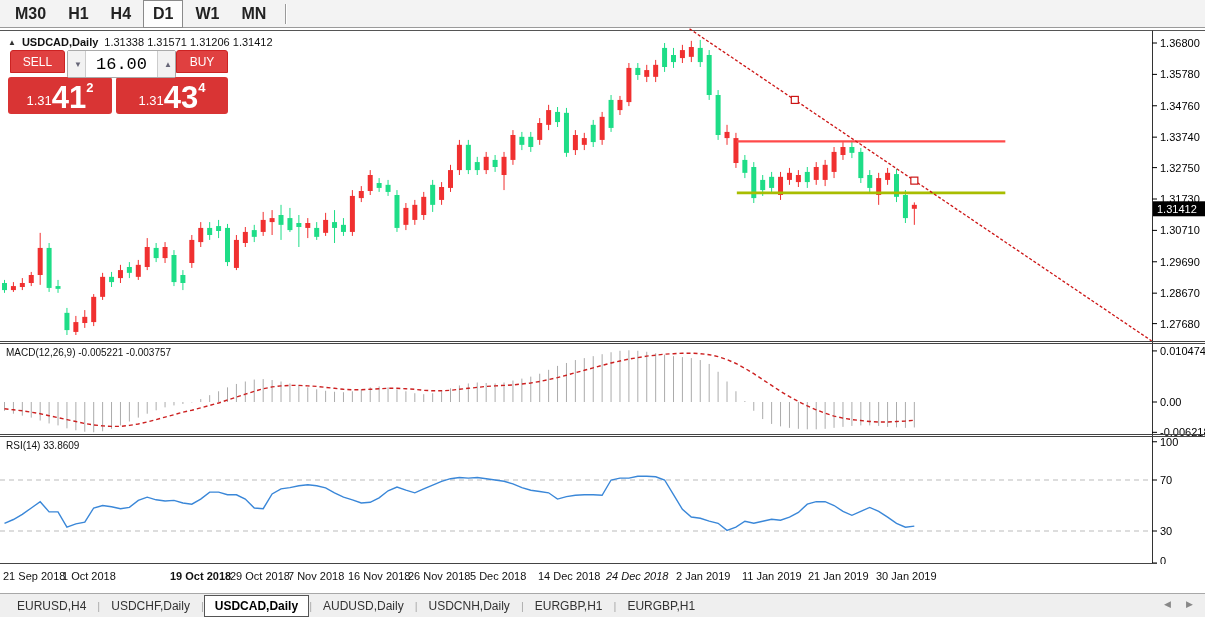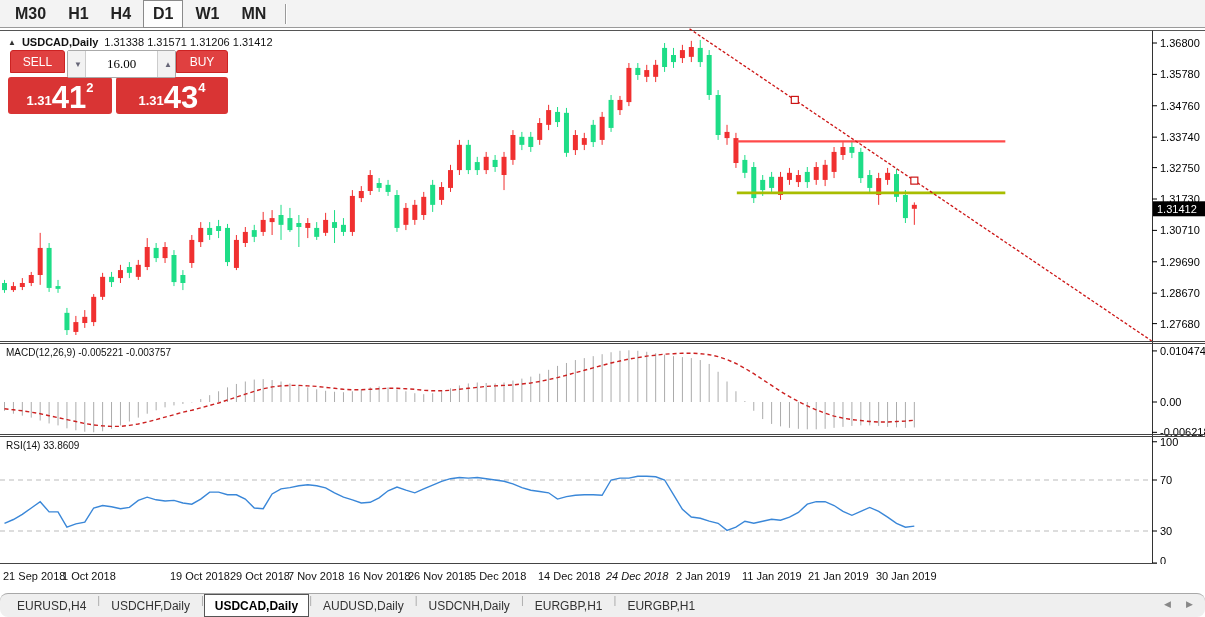--- a/index.html
+++ b/index.html
@@ -18,42 +18,42 @@
   #trade-panel{position:absolute;left:8px;top:50px;width:222px;height:64px;}
   .tp-btn{position:absolute;top:0;height:23px;background:#e04040;color:#fff;border:1px solid #c22;
     font-size:12px;font-family:"Liberation Sans",sans-serif;border-radius:3px 3px 0 0;}
   #sell-btn{left:2px;width:55px;}
   #buy-btn{left:168px;width:52px;}
   #vol-box{position:absolute;left:59px;top:0;width:107px;height:26px;background:#fff;border:1px solid #aaa;
     display:flex;align-items:stretch;border-radius:2px;z-index:2;}
   .vol-arrow{width:18px;background:#f2f2f2;border:0;color:#667;font-size:8px;cursor:default;}
   #vol-down{border-right:1px solid #ccc;}
   #vol-up{border-left:1px solid #ccc;}
-  #vol-input{flex:1;border:0;outline:none;text-align:center;font-size:13px;width:50px;font-family:Liberation Serif, serif;}
+  #vol-input{flex:1;border:0;outline:none;text-align:center;font-size:17px;width:50px;font-family:Liberation Mono, monospace;}
   .price-box{position:absolute;top:27px;height:37px;background:#d93434;color:#fff;border-radius:3px;
     display:flex;align-items:flex-end;justify-content:center;padding-bottom:2px;box-sizing:border-box;}
   #sell-box{left:0;width:104px;}
   #buy-box{left:108px;width:112px;}
-  .pb-prefix{font-size:13px;font-weight:bold;margin-bottom:4px;}
+  .pb-prefix{font-size:13px;font-weight:normal;margin-bottom:4px;}
   .pb-big{font-size:31px;font-weight:bold;line-height:0.9;}
   .pb-sup{font-size:13px;font-weight:bold;align-self:flex-start;margin-top:3px;}
   
   svg{position:absolute;left:0;display:block;}
   #svg-price{top:28px;}
   #svg-macd{top:344px;}
   #svg-rsi{top:437px;}
   .pane-label{position:absolute;left:6px;font-size:10px;color:#111;}
   #macd-label{top:347px;}
   #rsi-label{top:440px;}
   
   #date-axis{position:absolute;left:0;top:564px;width:1205px;height:29px;background:#fff;}
   #date-axis span{position:absolute;top:6px;font-size:11px;color:#111;white-space:nowrap;}
   
   #bottom-bar{position:absolute;left:0;top:593px;width:1205px;height:24px;background:#efefef;
-    border-top:1px solid #a8a8a8;display:flex;padding-left:6px;box-sizing:border-box;border-radius:8px;}
+    border-top:1px solid #a8a8a8;display:flex;align-items:center;padding-left:6px;box-sizing:border-box;}
   .sym-tab{font-size:12px;color:#333;padding:3px 10px;background:transparent;border:1px solid transparent;white-space:nowrap;cursor:default;}
   .sym-tab.active{background:#fff;border:1px solid #555;font-weight:bold;color:#000;}
   .sym-sep{color:#aaa;font-size:11px;}
   .scroll-arrow{position:absolute;top:5px;font-size:9px;color:#888;cursor:default;}
   #arrow-left{right:34px;}
   #arrow-right{right:12px;}
   text{font-family:"Liberation Sans",sans-serif;}
 </style>
 </head>
 <body>
@@ -471,21 +471,21 @@
     </div>
   </div>
 
   <div id="macd-label" class="pane-label">MACD(12,26,9) -0.005221 -0.003757</div>
   <div id="rsi-label" class="pane-label">RSI(14) 33.8609</div>
 
   <div id="date-axis">
       <span style="left: 3px;">21 Sep 2018</span>
       <span style="left: 62px;">1 Oct 2018</span>
       <span style="left: 104px; margin-top: 24px;">10 Oct 2018</span>
-      <span style="left: 170px;">19 Oct 2018</span>
+      <span style="left: 170px; font-weight: bold;">19 Oct 2018</span>
       <span style="left: 230px;">29 Oct 2018</span>
       <span style="left: 288px;">7 Nov 2018</span>
       <span style="left: 348px;">16 Nov 2018</span>
       <span style="left: 408px;">26 Nov 2018</span>
       <span style="left: 470px;">5 Dec 2018</span>
       <span style="left: 538px;">14 Dec 2018</span>
       <span style="left: 606px; font-style: italic;">24 Dec 2018</span>
       <span style="left: 676px;">2 Jan 2019</span>
       <span style="left: 742px;">11 Jan 2019</span>
       <span style="left: 808px;">21 Jan 2019</span>

